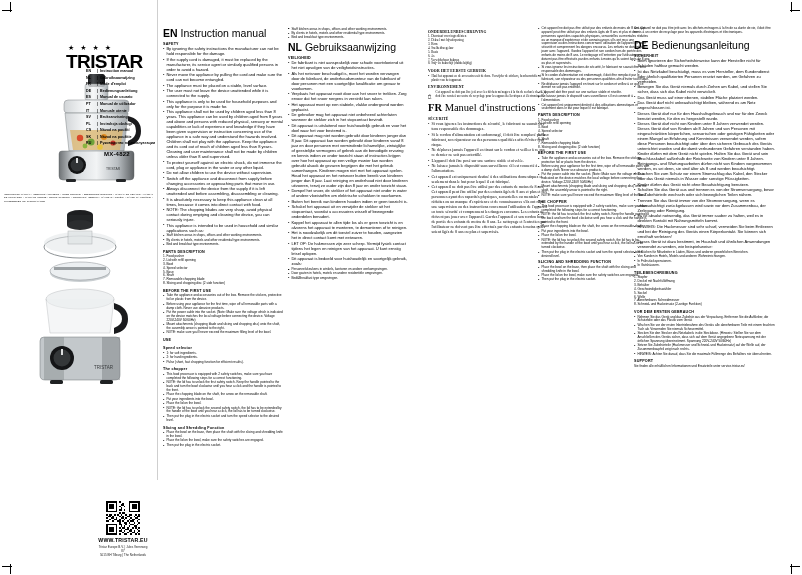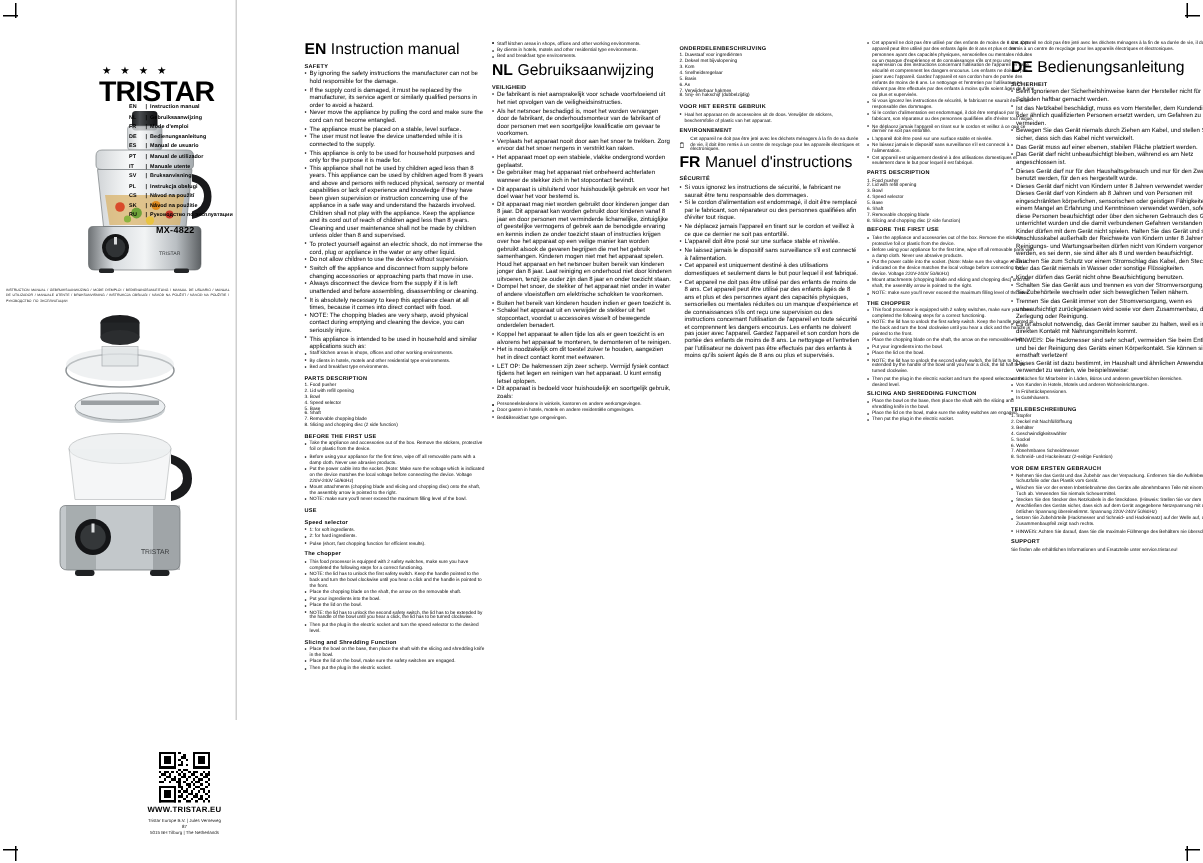--- a/index.html
+++ b/index.html
@@ -59,25 +59,24 @@
   .qr-block { position:absolute; left:98px; top:501px; width:50px; text-align:center; }
   .qr { width:34px; height:34px; margin:0 auto; display:block; }
   .qr-url { font-size:5.2px; font-weight:bold; letter-spacing:0.2px; margin-top:2px;}
   .qr-addr { font-size:3px; line-height:4.2px; margin-top:1.5px; color:#222;}
 
   
   .col {
     position:absolute; top:27px; height:540px;
     font-size:4.05px; line-height:4.95px;
     color:#000;
-    margin-left:40px;
   }
   .col-en { left:163px; width:120px; }
   .col-nl { left:288px; width:120px; }
-  .col-fr { left:413px; width:120px; }
+  .col-fr { left:428px; width:120px;font-family:Liberation Serif, serif; }
   .col-xx { left:538px; width:112px; }
   .col-de { left:634px; width:142px; }
 
   .lang-head {
     font-size:10.5px; line-height:12px; font-weight:300;
     margin-bottom:2px; white-space:nowrap;
   }
   .lang-head .code { font-weight:bold; }
   .sec-title {
     font-size:3.7px; font-weight:bold; letter-spacing:0.2px;

